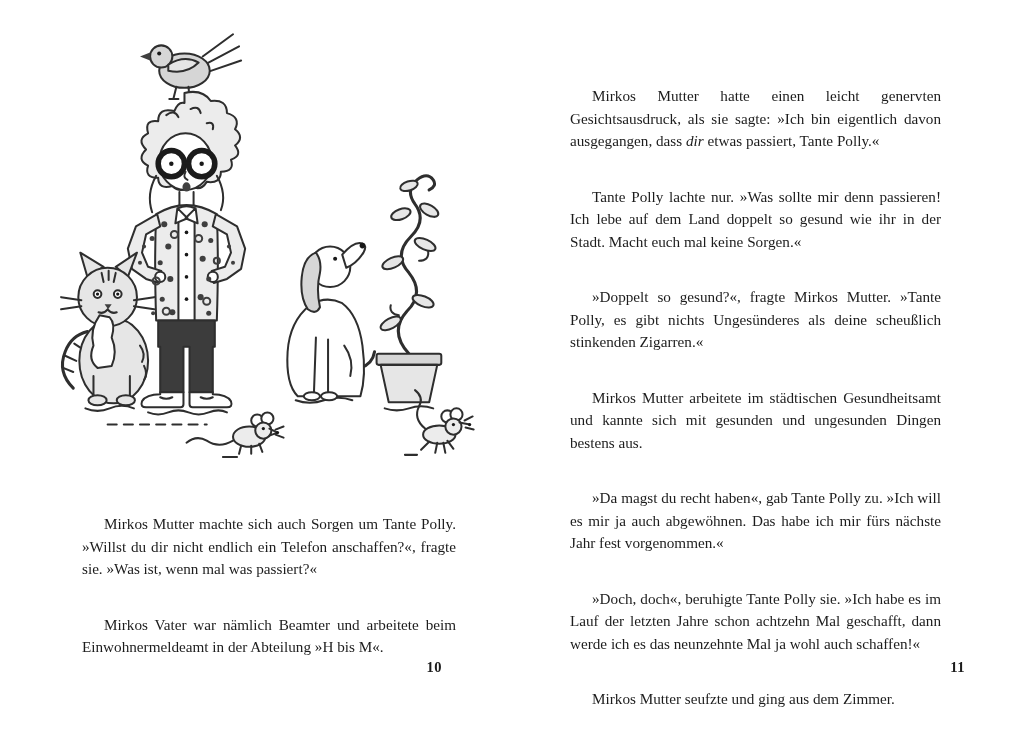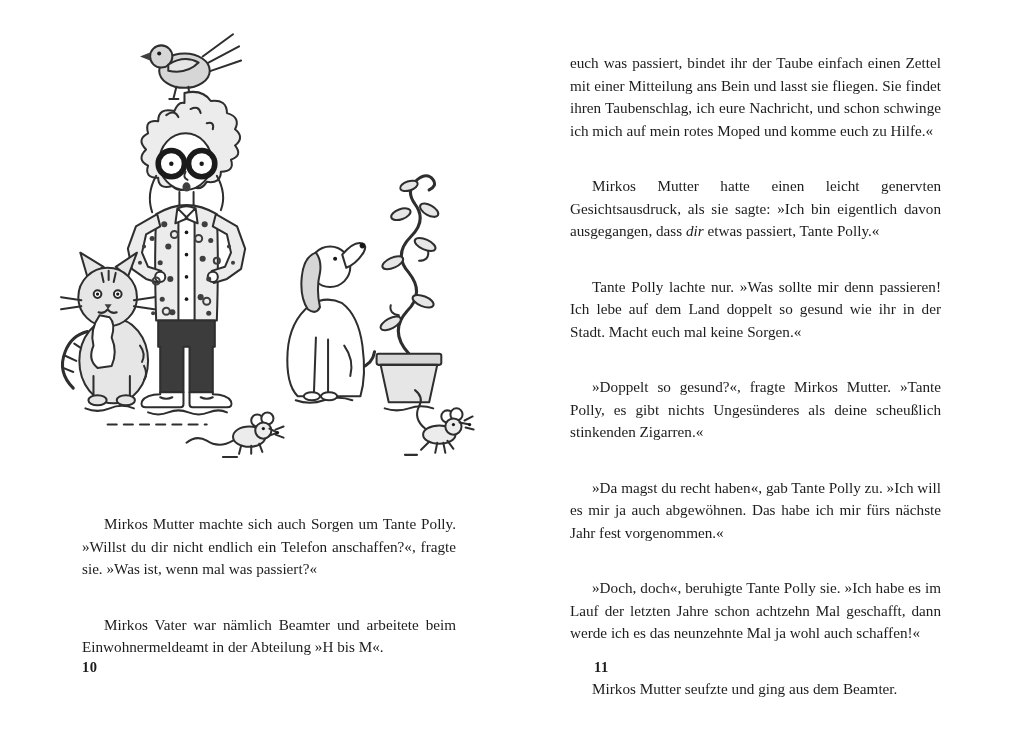--- a/index.html
+++ b/index.html
@@ -30,21 +30,21 @@
   }
   .para.indent { text-indent: 22px; margin-top: 33px; }
   .para i { font-style: italic; }
 
   .page-number {
     position: absolute;
     top: 659px;
     font-size: 14.5px;
     font-weight: bold;
     letter-spacing: 0.5px;
-    text-align: left;
+    text-align: right;
   }
   .pn-left  { left: 82px;  width: 360px; }
   .pn-right { left: 594px; width: 371px; }
 
   
   .ill * { stroke-linecap: round; stroke-linejoin: round; }
   .ln   { fill: none;    stroke: #2e2e2e; stroke-width: 2; }
   .ln3  { fill: none;    stroke: #2e2e2e; stroke-width: 3; }
   .fw   { fill: #ffffff; stroke: #2e2e2e; stroke-width: 2; }
   .fg   { fill: #e6e6e6; stroke: #2e2e2e; stroke-width: 2; }
@@ -231,24 +231,24 @@
     <div class="text-block left">
         <p class="para indent"><span>Mirkos Mutter machte sich auch Sorgen um Tante Polly. »Willst du dir nicht endlich ein Telefon anschaffen?«, fragte sie. »Was ist, wenn mal was passiert?«</span></p>
         <p class="para indent"><span>Mirkos Vater war nämlich Beamter und arbeitete beim Einwohnermeldeamt in der Abteilung »H bis M«.</span></p>
       </div>
 
     <div class="page-number pn-left">10</div>
   </div>
 
   <div>
     <div class="text-block right">
-        <p class="para"><span>euch was passiert, bindet ihr der Taube einfach einen Zettel mit einer Mitteilung ans Bein und lasst sie fliegen. Sie findet ihren Taubenschlag, ich eure Nachricht, und schon schwinge ich mich auf mein rotes Moped und komme euch zu Hilfe.«</span></p>
         <p class="para indent"><span>Mirkos Mutter hatte einen leicht genervten Gesichtsausdruck, als sie sagte: »Ich bin eigentlich davon ausgegangen, dass </span><i>dir</i><span> etwas passiert, Tante Polly.«</span></p>
         <p class="para indent"><span>Tante Polly lachte nur. »Was sollte mir denn passieren! Ich lebe auf dem Land doppelt so gesund wie ihr in der Stadt. Macht euch mal keine Sorgen.«</span></p>
         <p class="para indent"><span>»Doppelt so gesund?«, fragte Mirkos Mutter. »Tante Polly, es gibt nichts Ungesünderes als deine scheußlich stinkenden Zigarren.«</span></p>
+        <p class="para indent"><span>Mirkos Mutter arbeitete im städtischen Gesundheitsamt und kannte sich mit gesunden und ungesunden Dingen bestens aus.</span></p>
         <p class="para indent"><span>»Da magst du recht haben«, gab Tante Polly zu. »Ich will es mir ja auch abgewöhnen. Das habe ich mir fürs nächste Jahr fest vorgenommen.«</span></p>
         <p class="para indent"><span>»Doch, doch«, beruhigte Tante Polly sie. »Ich habe es im Lauf der letzten Jahre schon achtzehn Mal geschafft, dann werde ich es das neunzehnte Mal ja wohl auch schaffen!«</span></p>
-        <p class="para indent"><span>Mirkos Mutter seufzte und ging aus dem Beamter.</span></p>
+        <p class="para indent"><span>Mirkos Mutter seufzte und ging aus dem Zimmer.</span></p>
       </div>
     <div class="page-number pn-right">11</div>
   </div>
 
 </div>
 
 </body></html>

